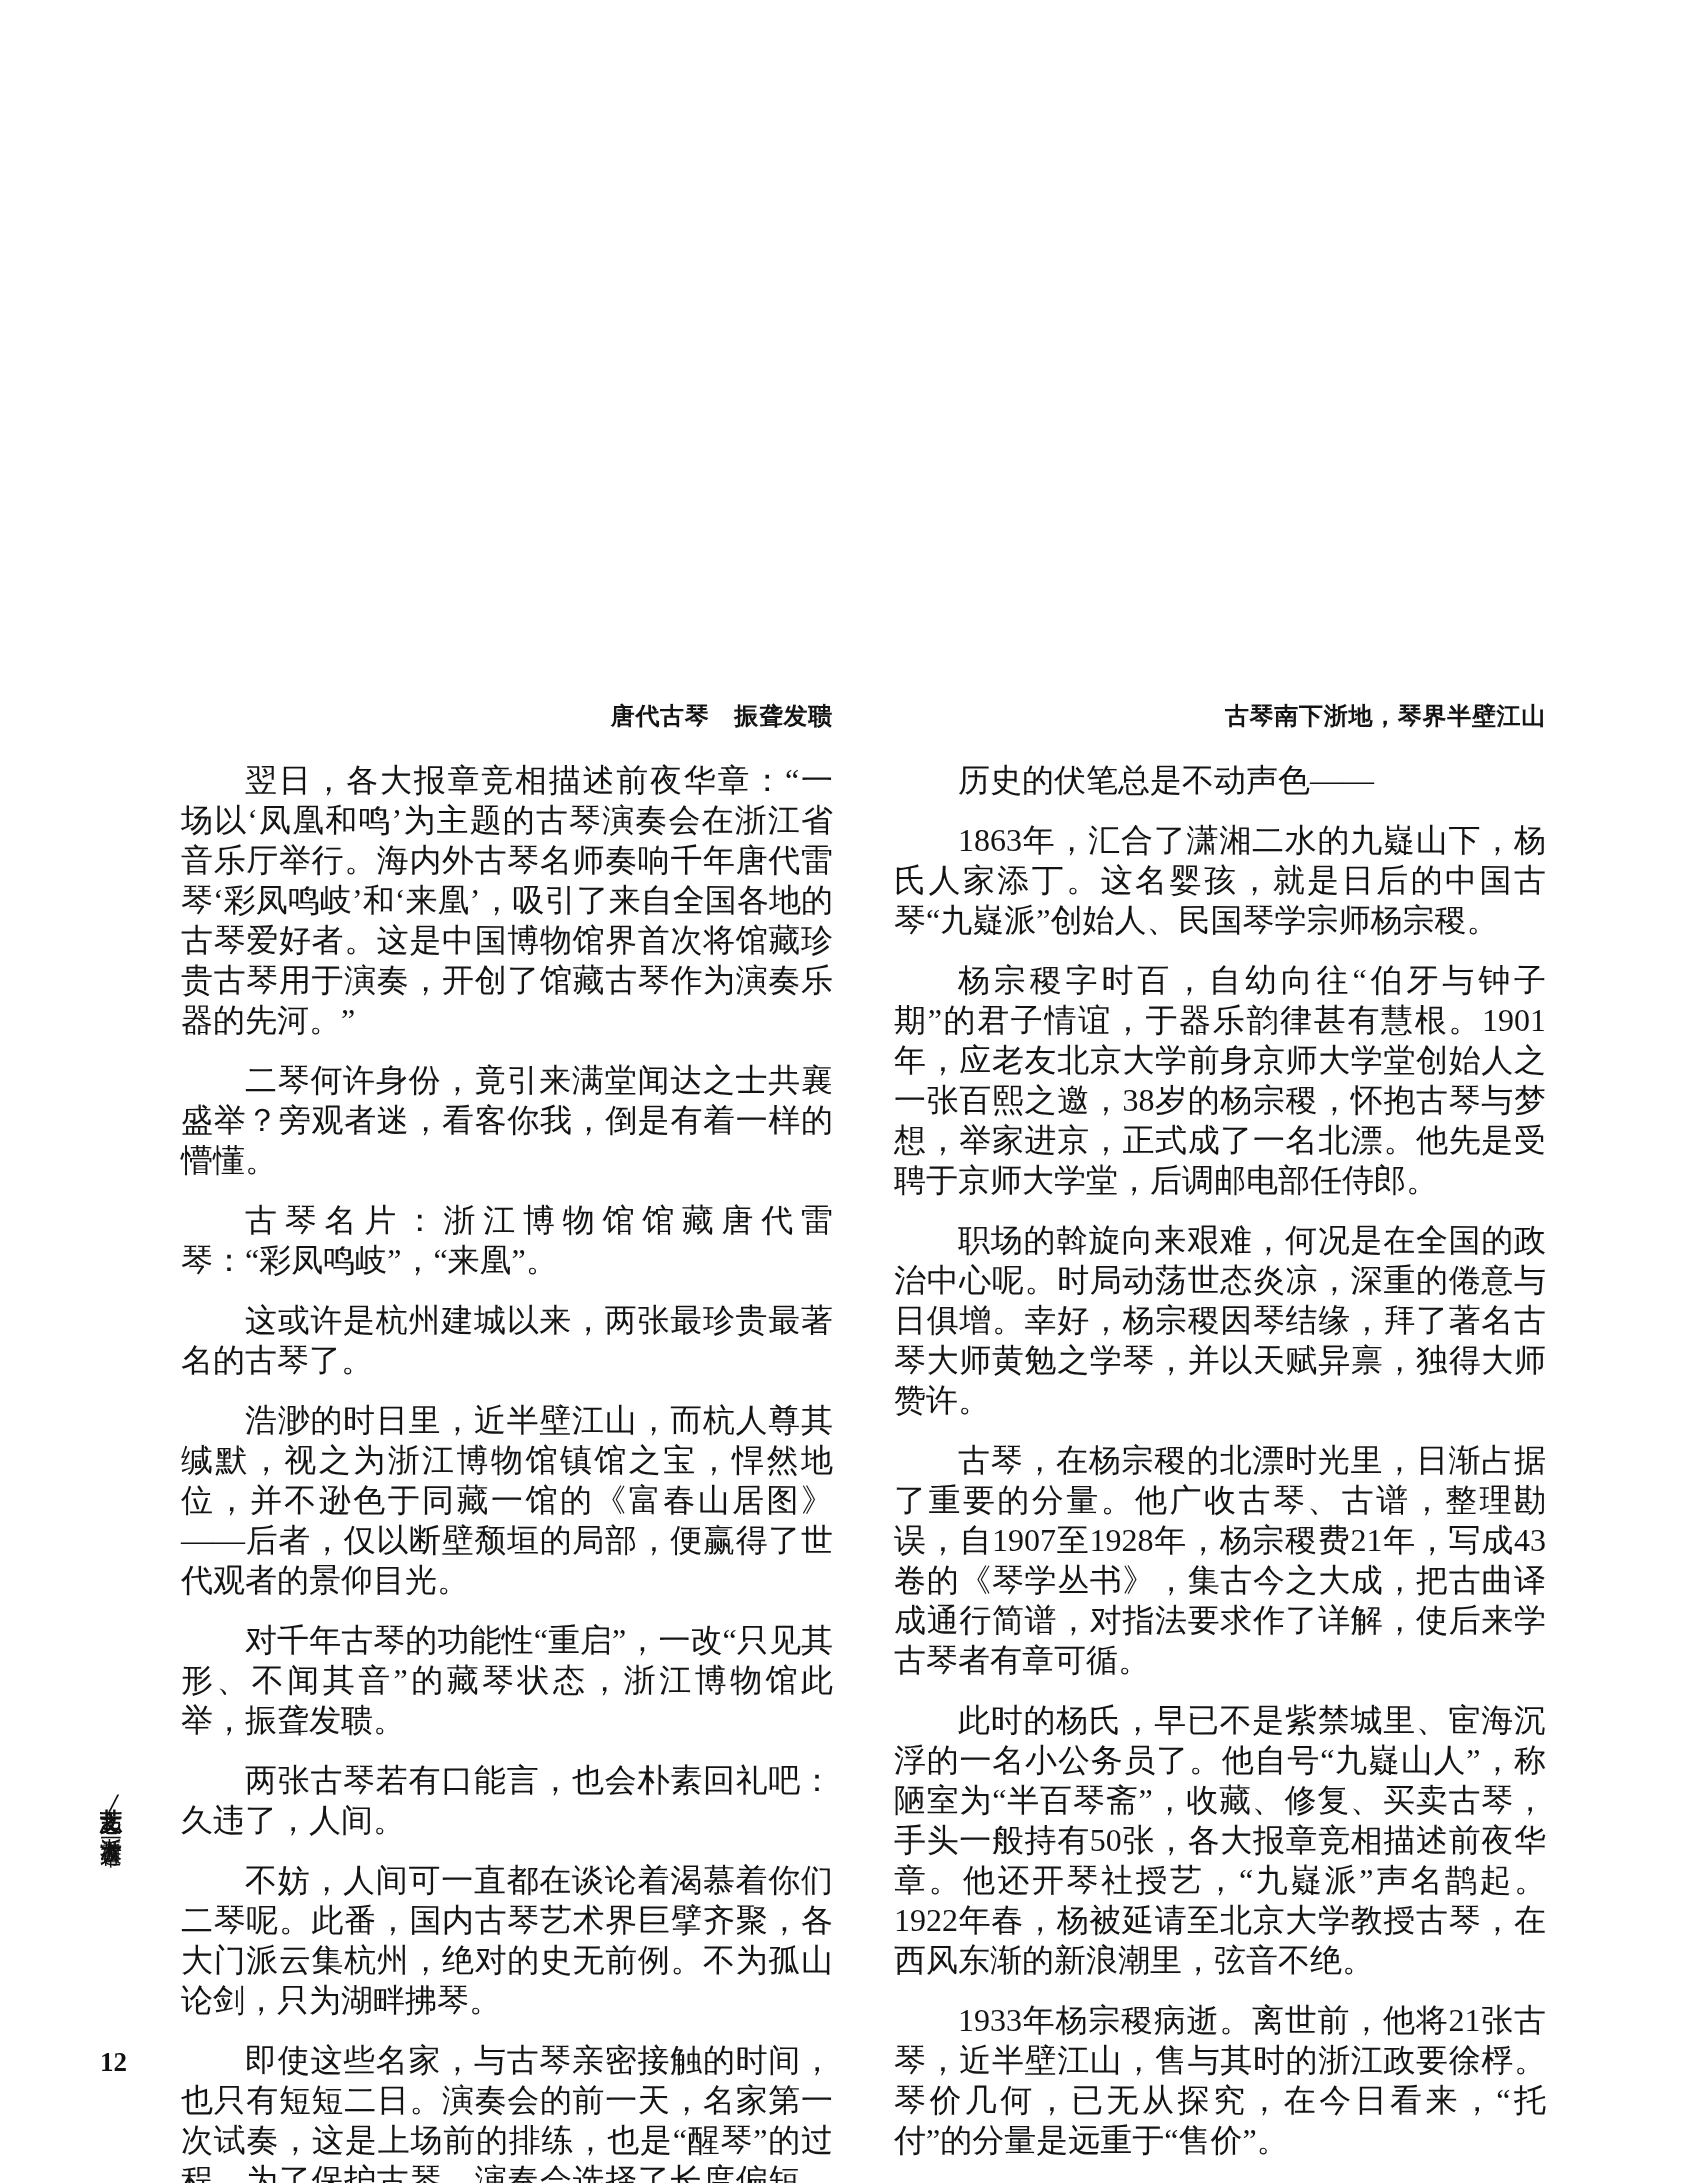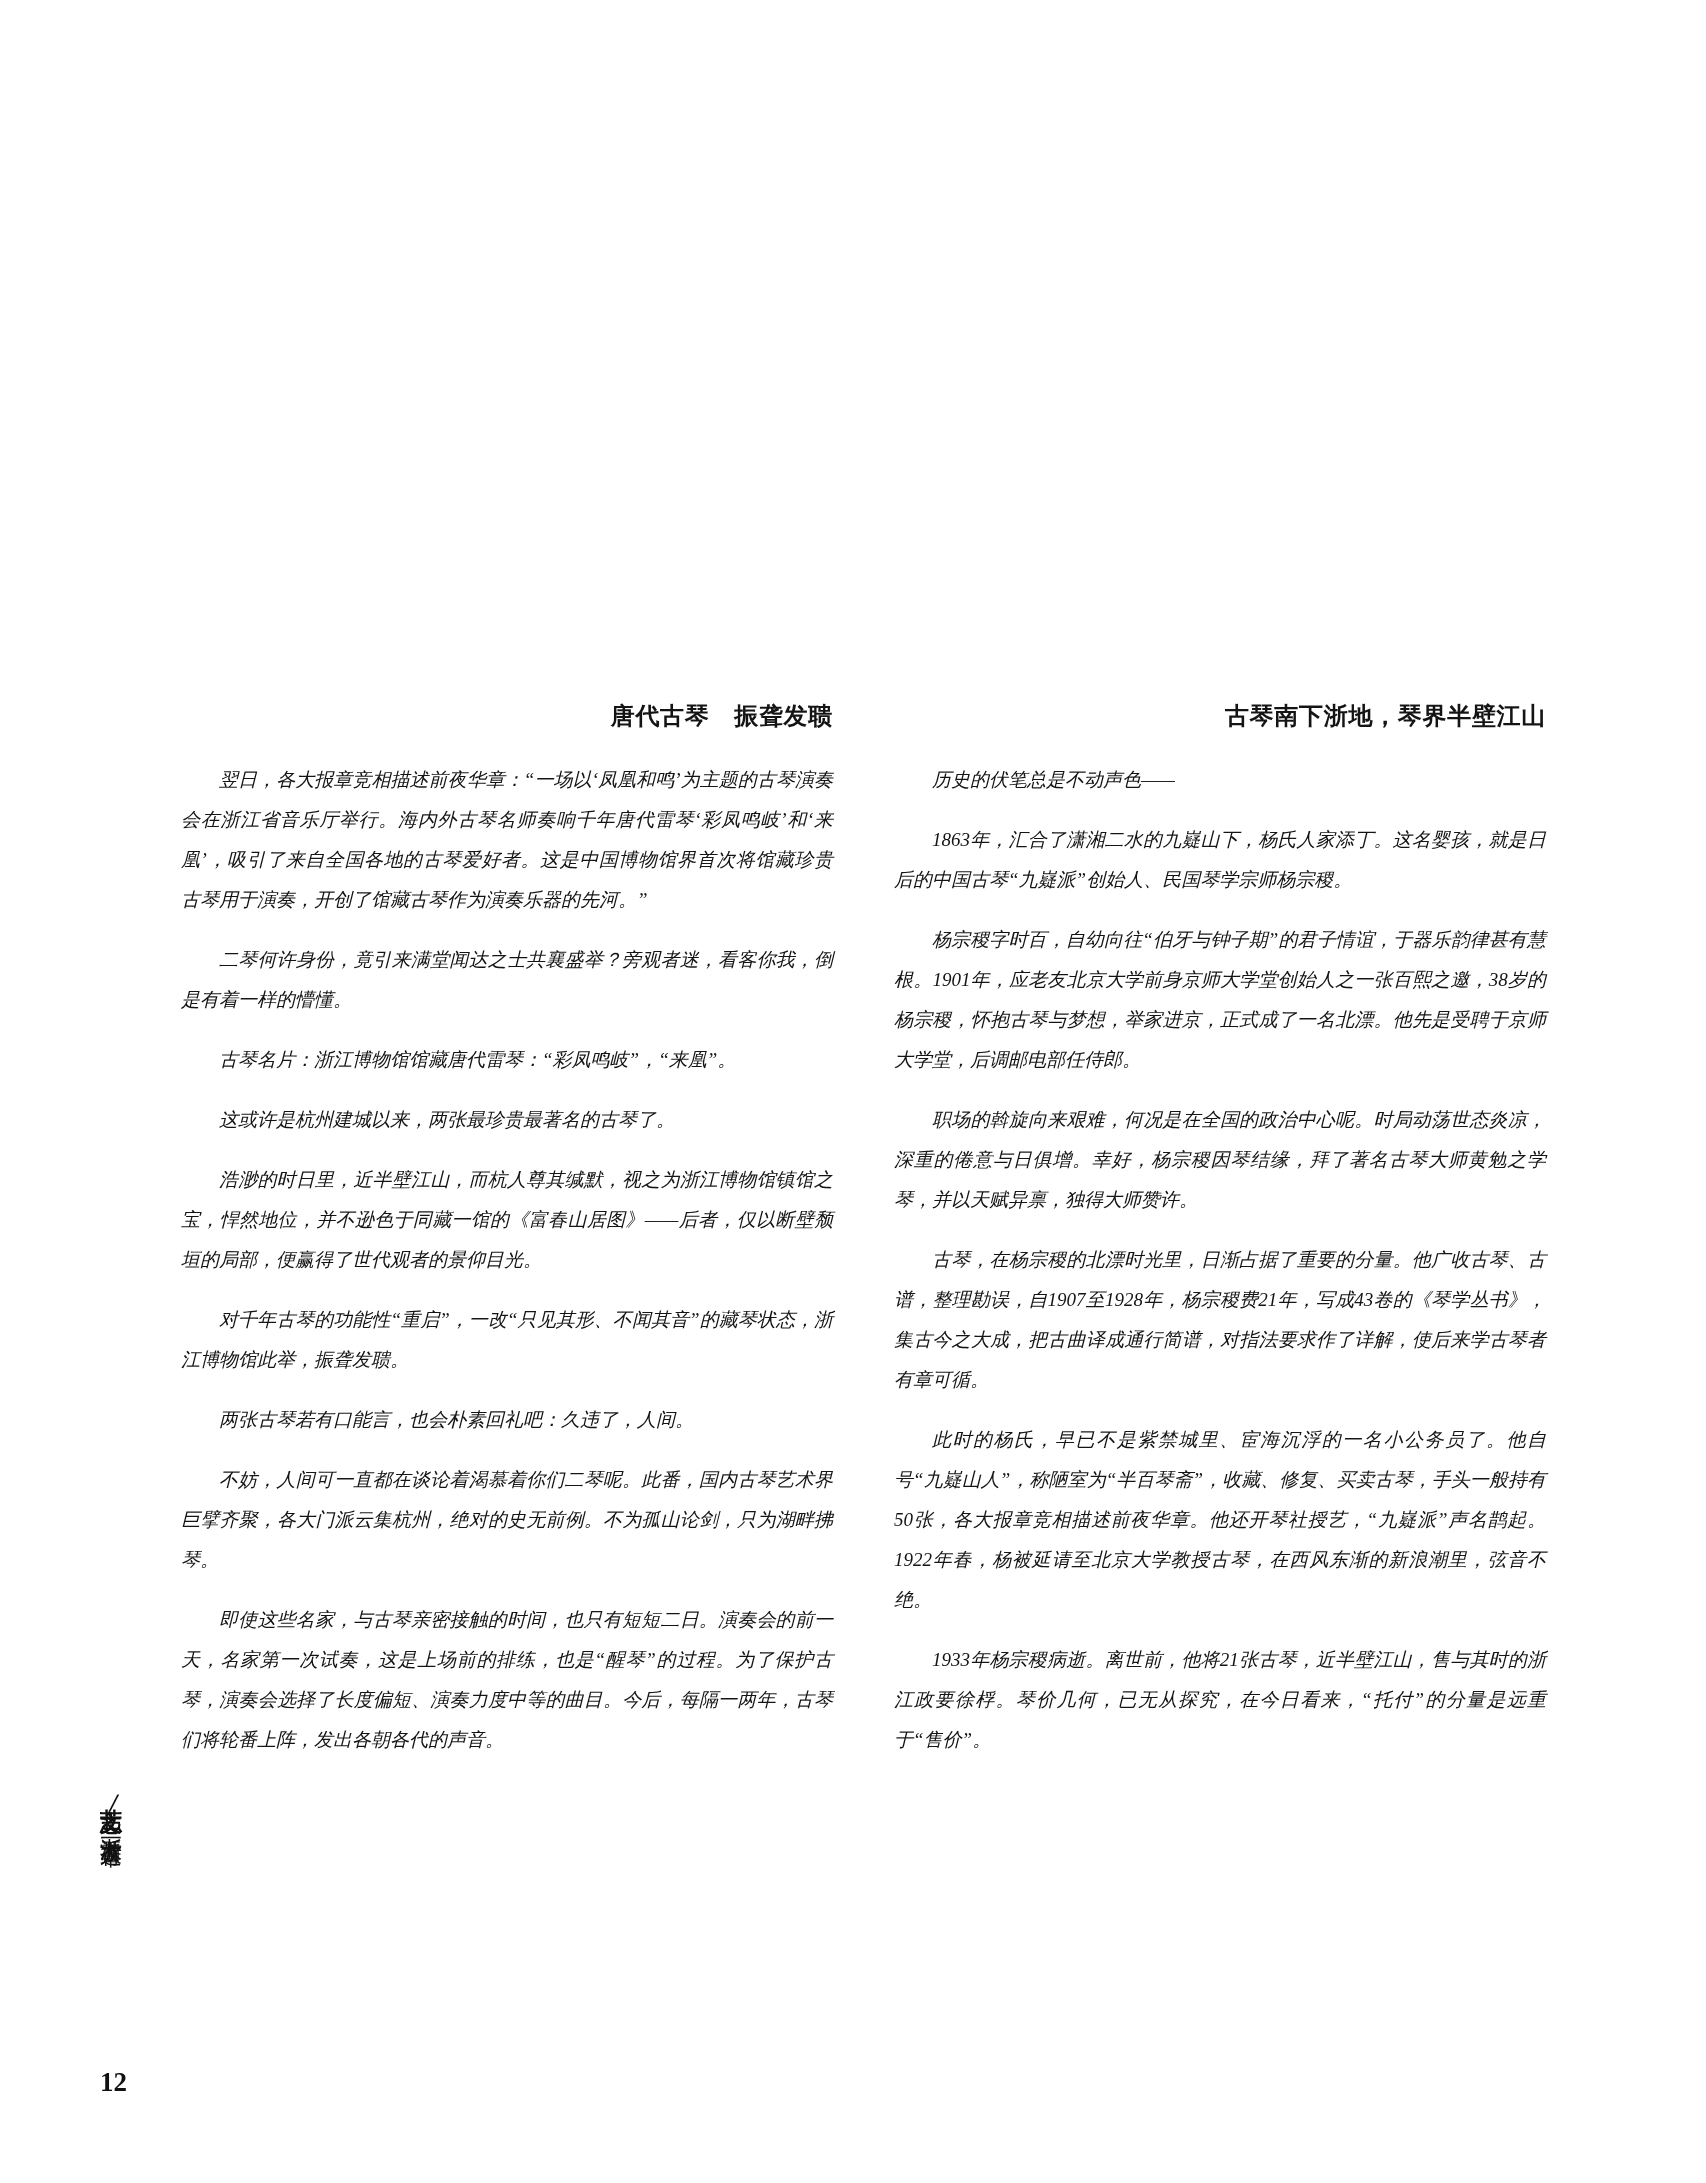--- a/index.html
+++ b/index.html
@@ -31,25 +31,24 @@
   .heading {
     font-size: 24px;
     font-weight: 700;
     line-height: 40px;
     margin: 0 0 23.5px 0;
     letter-spacing: 0.7px;
     text-align: right;
     white-space: nowrap;
   }
   .body-p {
-    font-size: 19px;
+    font-size: 32px;
     line-height: 40px;
     margin: 0 0 20px 0;
     text-indent: 2em;
-    font-style: italic;
   }
   
   .spine {
     position: absolute;
     left: 98px;
     top: 1791px;
     writing-mode: vertical-rl;
     text-orientation: upright;
     font-size: 22px;
     line-height: 27px;
@@ -69,21 +68,20 @@
     font-weight: 400;
   }
   .page-number {
     position: absolute;
     left: 100px;
     top: 2047px;
     font-size: 27px;
     font-weight: 700;
     color: #111111;
     font-family: "Liberation Serif", "DejaVu Serif", serif;
-    margin-top: 20px;
   }
 </style>
 </head>
 <body>
 
 <div class="page">
 
   <div class="spine">
     <span class="mag">艺文志</span><span class="sep">╱</span><span class="feat">浙派古琴这一幕</span>
   </div>

